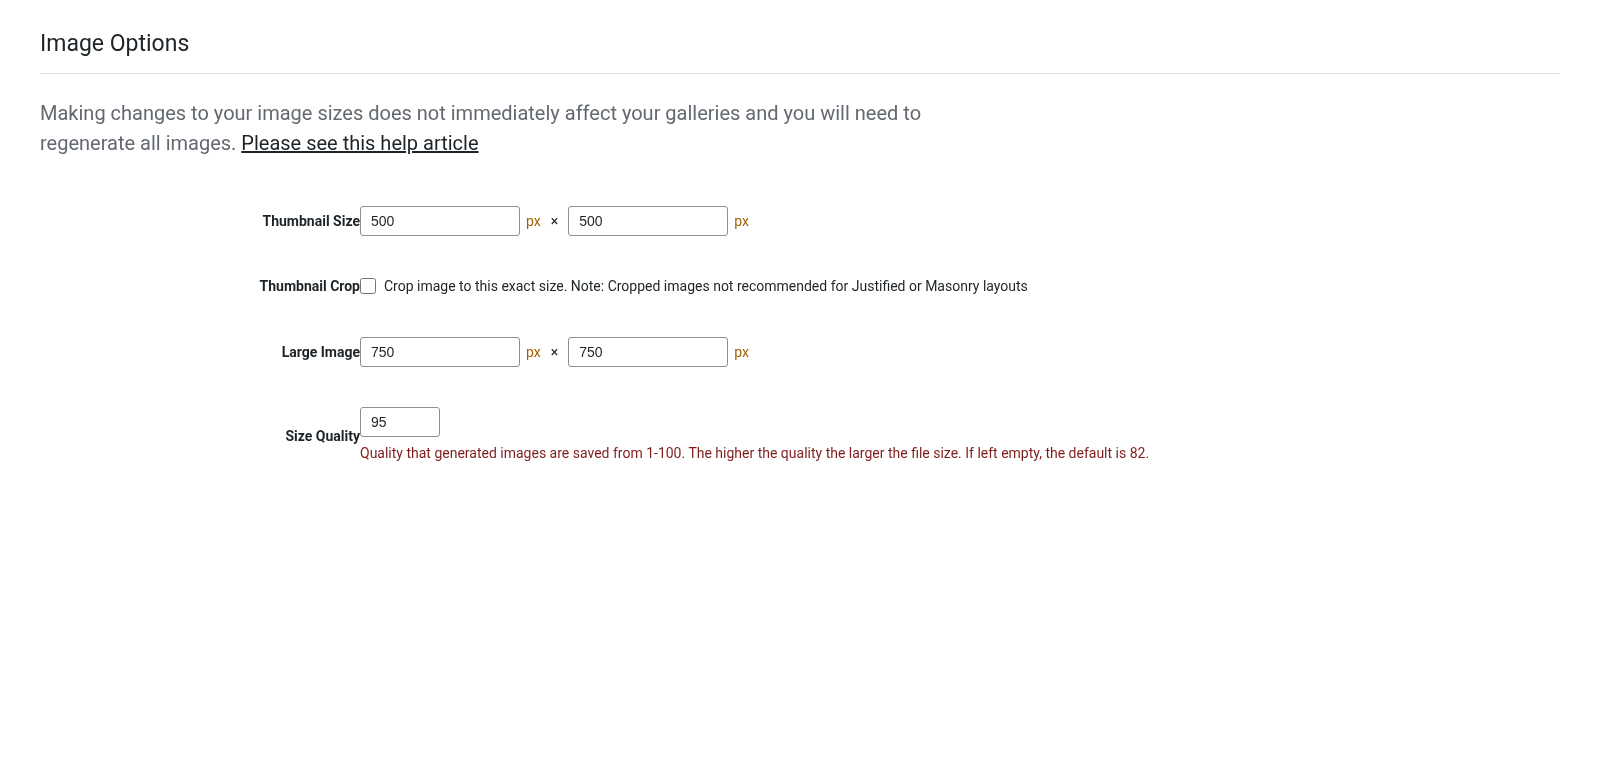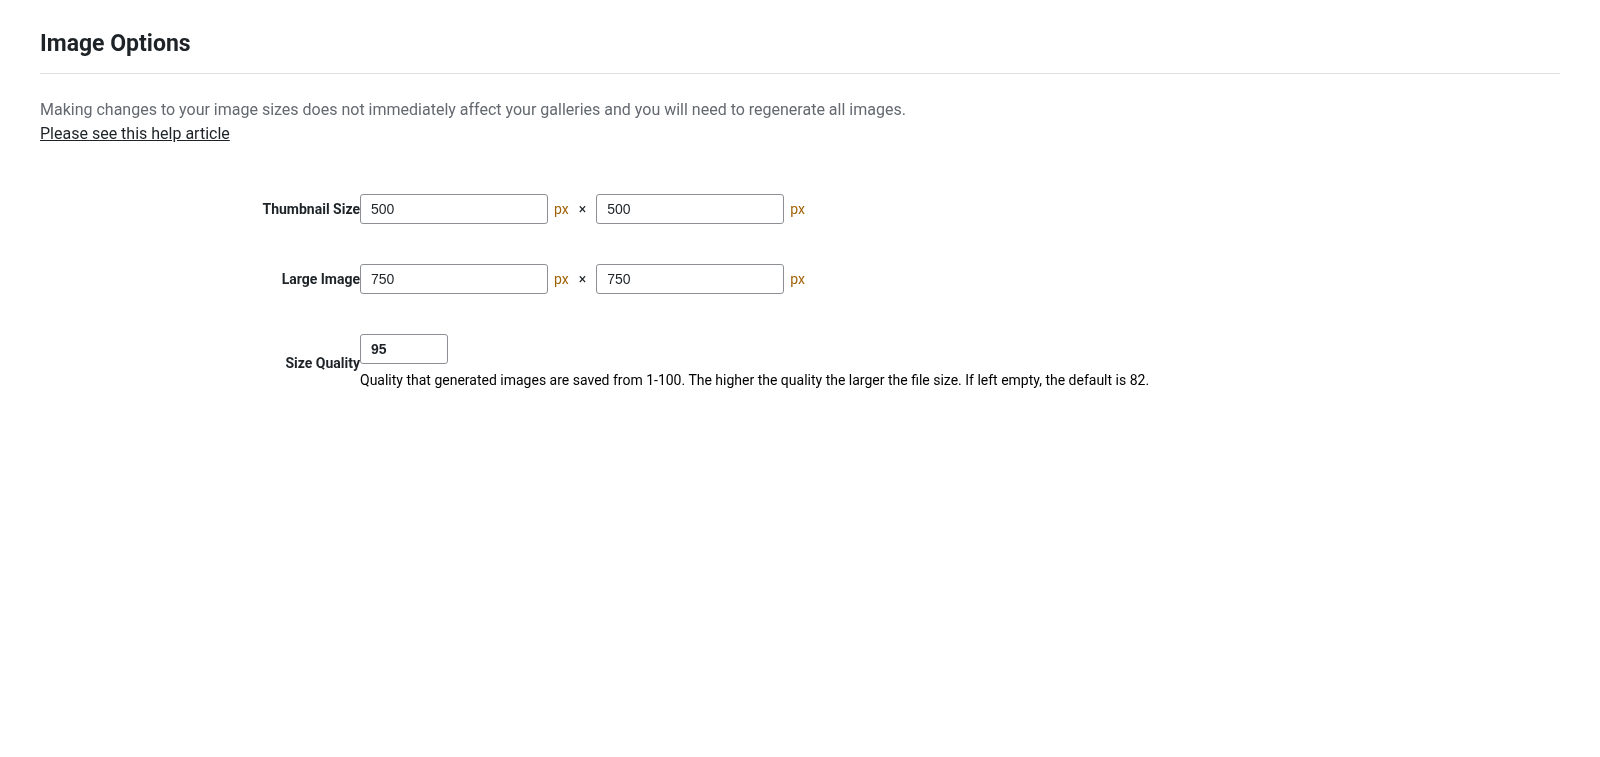--- a/index.html
+++ b/index.html
@@ -11,34 +11,34 @@
     body {
       font-family: -apple-system, BlinkMacSystemFont, "Segoe UI", Roboto, Helvetica, Arial, sans-serif;
       font-size: 14px;
       color: #1d2327;
       background: #fff;
       padding: 30px 40px;
     }
 
     .page-title {
       font-size: 23px;
-      font-weight: 700;
+      font-weight: 400;
       color: #1d2327;
       margin-bottom: 16px;
     }
 
     .divider {
       border: none;
       border-top: 1px solid #e0e0e0;
       margin-bottom: 24px;
     }
 
     .notice-text {
       color: #646970;
-      font-size: 16px;
+      font-size: 20px;
       line-height: 1.5;
       margin-bottom: 28px;
       max-width: 900px;
     }
 
     .notice-text a {
       color: #1d2327;
       text-decoration: underline;
     }
 
@@ -66,21 +66,21 @@
       vertical-align: middle;
     }
 
     .size-inputs {
       display: flex;
       align-items: center;
       gap: 6px;
     }
 
     .size-input {
-      width: 188px;
+      width: 160px;
       padding: 6px 10px;
       border: 1px solid #8c8f94;
       border-radius: 3px;
       font-size: 14px;
       color: #1d2327;
     }
 
     .px-label {
       color: #a16207;
       font-size: 14px;
@@ -113,31 +113,30 @@
     }
 
     .checkbox-label input[type="checkbox"] {
       margin-top: 2px;
       width: 16px;
       height: 16px;
       flex-shrink: 0;
     }
 
     .quality-input {
-      width: 88px;
+      width: 80px;
       padding: 6px 10px;
       border: 1px solid #8c8f94;
       border-radius: 3px;
       font-size: 14px;
       color: #1d2327;
-      font-weight: bold;
     }
 
     .quality-description {
-      color: #000000;
+      color: #7f1d1d;
       font-size: 14px;
       line-height: 1.5;
       margin-top: 6px;
       max-width: 900px;
     }
 
     .quality-cell {
       vertical-align: top;
     }
   </style>
@@ -161,20 +160,29 @@
         <div class="size-inputs">
           <input type="number" class="size-input" value="500" style="">
           <span class="px-label">px</span>
           <span class="separator">×</span>
           <input type="number" class="size-input" value="500" style="">
           <span class="px-label">px</span>
         </div>
       </td>
     </tr>
 
+    <tr class="crop-row">
+      <th>Thumbnail Crop</th>
+      <td>
+        <label class="checkbox-label">
+          <input type="checkbox" style="">
+          <span>Crop image to this exact size. Note: Cropped images not recommended for Justified or Masonry layouts</span>
+        </label>
+      </td>
+    </tr>
 
     <tr>
       <th>Large Image</th>
       <td>
         <div class="size-inputs">
           <input type="number" class="size-input" value="750" style="">
           <span class="px-label">px</span>
           <span class="separator">×</span>
           <input type="number" class="size-input" value="750" style="">
           <span class="px-label">px</span>

